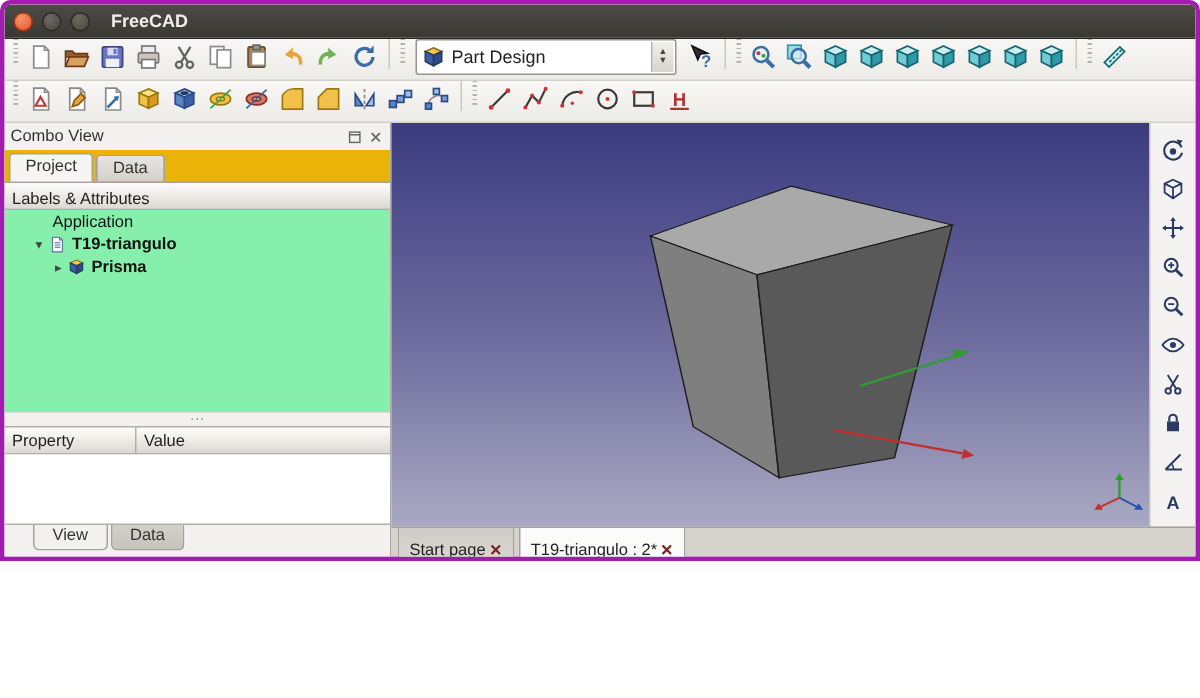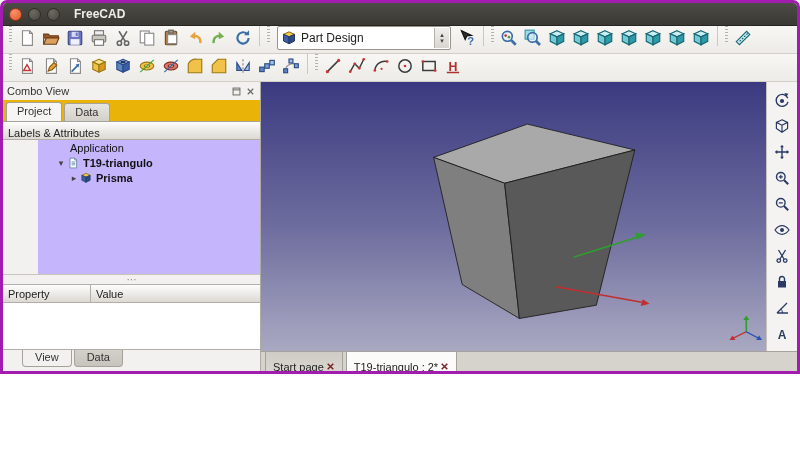--- a/index.html
+++ b/index.html
@@ -24,21 +24,21 @@
   
   .main{flex:1;display:flex;min-height:0;}
   .left-panel{width:258px;flex:0 0 258px;box-sizing:border-box;border-right:1px solid #aeaba5;display:flex;flex-direction:column;background:#f2f1ef;}
   .panel-title{height:18px;flex:0 0 18px;display:flex;align-items:center;font-size:11px;color:#333;padding:0 4px;}
   .panel-title .spacer{flex:1;}
   .ph-btn{display:flex;margin-left:3px;}
   .panel-tabs{display:flex;align-items:flex-end;padding:2px 3px 0;border-bottom:1px solid #a5a29c;background:#eab308;}
   .ptab{font-size:11px;padding:2px 10px 3px;background:linear-gradient(#e7e5e1,#d3d0ca);border:1px solid #a5a29c;border-bottom:none;border-radius:3px 3px 0 0;margin-right:2px;color:#333;}
   .ptab.active{background:#f6f5f3;padding-bottom:4px;}
   .section-header{height:17px;flex:0 0 17px;background:linear-gradient(#fdfdfc,#dcd9d3);border-bottom:1px solid #b2afa9;font-size:11px;color:#222;display:flex;align-items:flex-end;padding:0 5px;}
-  .tree{height:134px;flex:0 0 134px;background:#c4b5fd;font-size:11px;color:#111;overflow:hidden;margin-left:35px;}
+  .tree{height:134px;flex:0 0 134px;background:#86efac;font-size:11px;color:#111;overflow:hidden;}
   .tree-row{display:flex;align-items:center;height:15px;}
   .expander{display:inline-block;width:12px;text-align:center;font-size:9px;color:#444;}
   .tree-icon{width:13px;height:12px;margin-right:3px;display:flex;align-items:center;}
   .tree-label.b{font-weight:bold;}
   .splitter{height:9px;flex:0 0 9px;background:#f2f1ef;display:flex;align-items:center;justify-content:center;color:#8a8780;font-size:10px;line-height:4px;border-top:1px solid #c8c5bf;}
   .prop-header{display:flex;height:17px;flex:0 0 17px;background:linear-gradient(#fdfdfc,#dcd9d3);border-top:1px solid #b2afa9;border-bottom:1px solid #b2afa9;font-size:11px;color:#222;}
   .prop-col{display:flex;align-items:center;padding:0 5px;box-sizing:border-box;}
   .prop-col.c1{width:88px;border-right:1px solid #b2afa9;}
   .prop-body{flex:1;background:#ffffff;border-bottom:1px solid #b2afa9;}
   .bottom-tabs{height:21px;flex:0 0 21px;display:flex;align-items:flex-start;padding:0 19px;background:#f2f1ef;}

